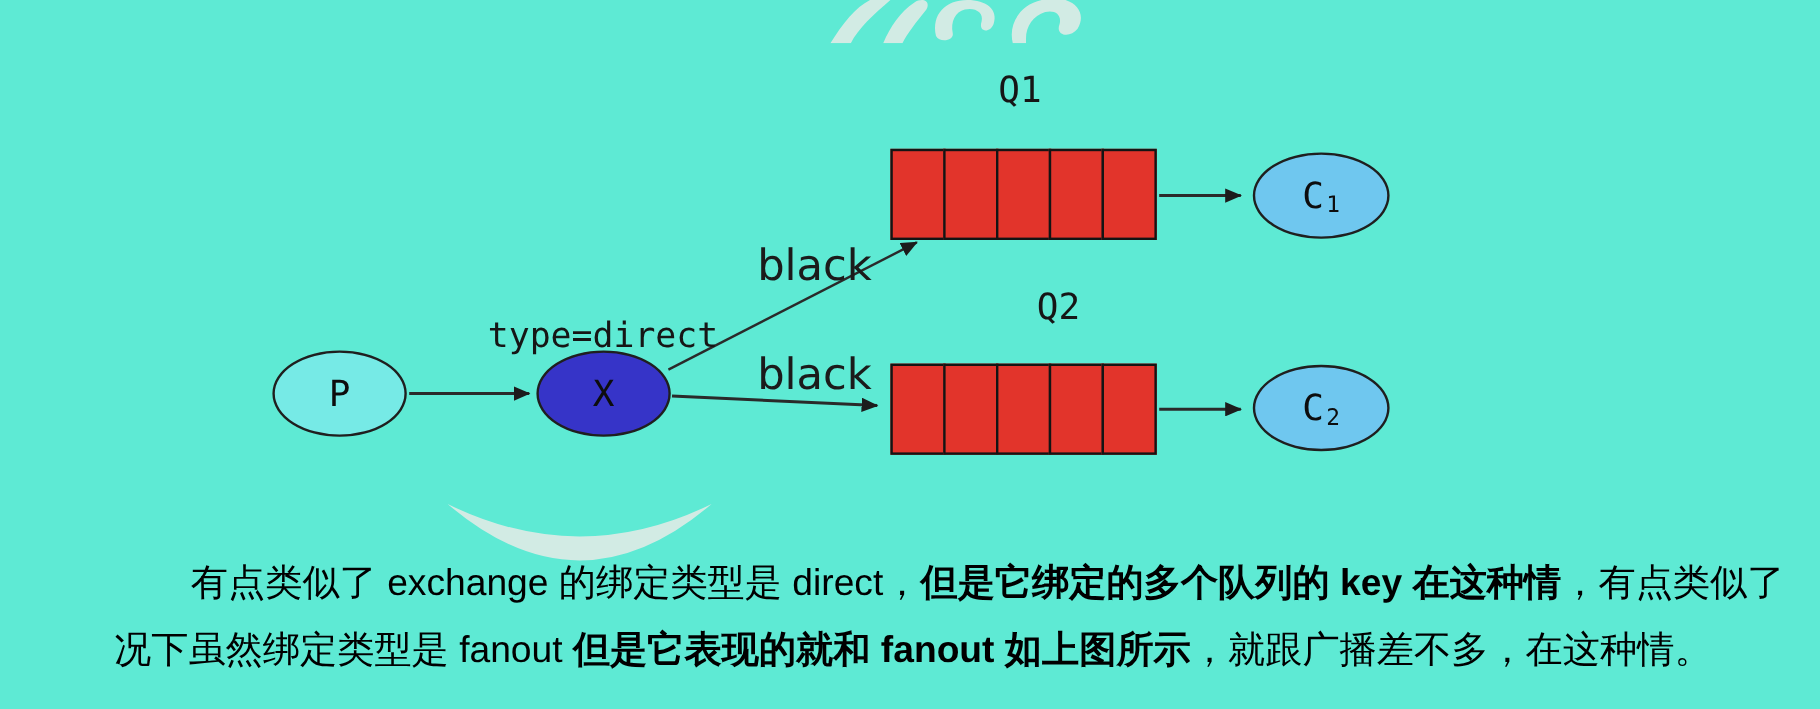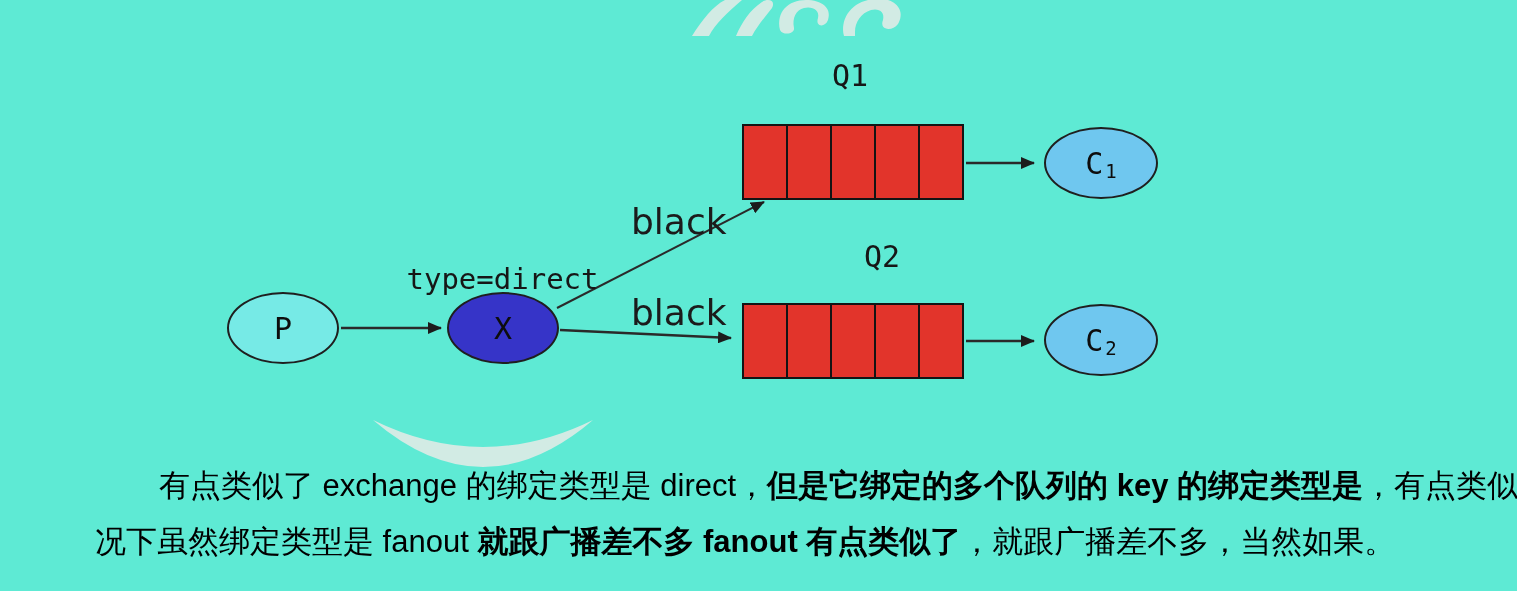--- a/index.html
+++ b/index.html
@@ -92,17 +92,17 @@
   <div class="node node-consumer" style="left:1044px;top:127px;width:114px;height:72px;">
     <span>C</span>
       <span class="nsub">1</span>
   </div>
   <div class="node node-consumer" style="left:1044px;top:304px;width:114px;height:72px;">
     <span>C</span>
       <span class="nsub">2</span>
   </div>
 
   <div class="para" id="paragraph">
-      <div class="line indent"><span class="seg">有点类似了 exchange 的绑定类型是 direct，</span><span class="seg-bold">但是它绑定的多个队列的 key 的绑定类型是</span><span class="seg">，有点类似了</span></div>
-      <div class="line"><span class="seg">况下虽然绑定类型是 fanout </span><span class="seg-bold">就跟广播差不多 fanout 有点类似了</span><span class="seg">，就跟广播差不多，当然如果。</span></div>
+      <div class="line indent"><span class="seg">有点类似了 exchange 的绑定类型是 direct，</span><span class="seg-bold">但是它绑定的多个队列的 key 在这种情</span><span class="seg">，有点类似了</span></div>
+      <div class="line"><span class="seg">况下虽然绑定类型是 fanout </span><span class="seg-bold">但是它表现的就和 fanout 如上图所示</span><span class="seg">，就跟广播差不多，在这种情。</span></div>
     </div>
 
 </div>
 
 </body></html>

